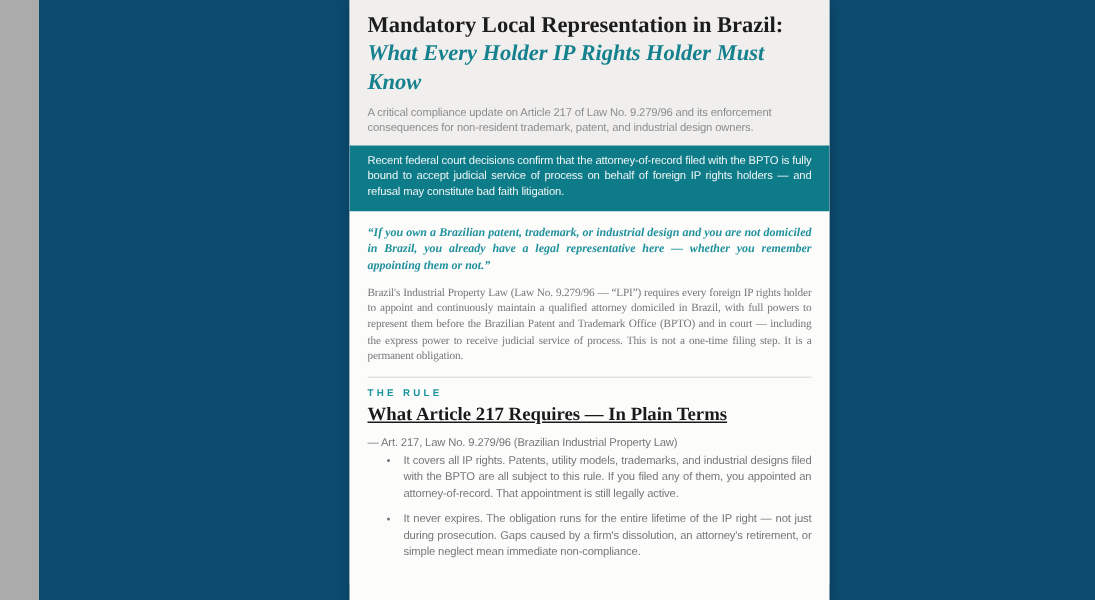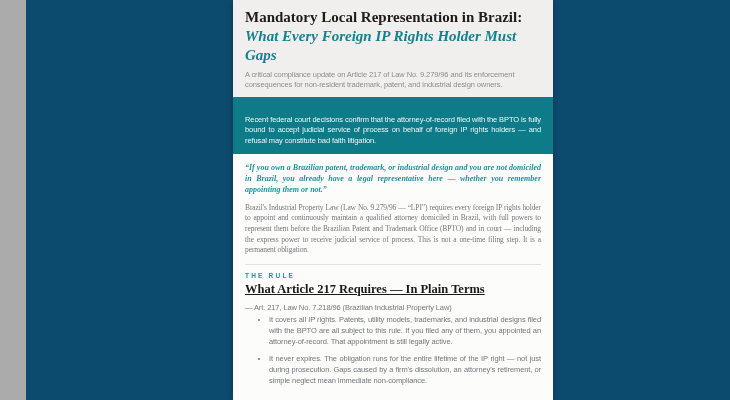--- a/index.html
+++ b/index.html
@@ -54,21 +54,21 @@
     margin: 6px 0 0;
     font-size: 7.5px;
     line-height: 1.38;
     letter-spacing: -0.1px;
     color: #8b8e8f;
   }
   
   .banner {
     background: #0d7c88;
     color: #eef5f6;
-    padding: 18px 12px 7px;
+    padding: 5px 12px 7px;
     font-size: 7.5px;
     line-height: 1.42;
     letter-spacing: -0.1px;
     text-align: justify;
   }
   
   .content {
     padding: 8px 12px 10px;
     background: #fcfcfb;
   }
@@ -148,39 +148,39 @@
   }
 </style>
 </head>
 <body>
 
 <div class="canvas">
   <div class="sheet">
 
     <div class="header">
       <h1 class="title">Mandatory Local Representation in Brazil:</h1>
-      <h2 class="subtitle">What Every Foreign IP Rights Holder Must Gaps</h2>
+      <h2 class="subtitle">What Every Holder IP Rights Holder Must Know</h2>
       <p class="intro">A critical compliance update on Article 217 of Law No. 9.279/96 and its enforcement consequences for non-resident trademark, patent, and industrial design owners.</p>
     </div>
 
     <div class="banner">Recent federal court decisions confirm that the attorney-of-record filed with the BPTO is fully bound to accept judicial service of process on behalf of foreign IP rights holders — and refusal may constitute bad faith litigation.</div>
 
     <div class="content">
       <blockquote class="pullquote">“If you own a Brazilian patent, trademark, or industrial design and you are not domiciled in Brazil, you already have a legal representative here — whether you remember appointing them or not.”</blockquote>
 
       <p class="para">Brazil's Industrial Property Law (Law No. 9.279/96 — “LPI”) requires every foreign IP rights holder to appoint and continuously maintain a qualified attorney domiciled in Brazil, with full powers to represent them before the Brazilian Patent and Trademark Office (BPTO) and in court — including the express power to receive judicial service of process. This is not a one-time filing step. It is a permanent obligation.</p>
 
       <hr class="divider">
 
       <p class="kicker">THE RULE</p>
 
       <h3 class="section-heading">What Article 217 Requires — In Plain Terms</h3>
 
 
-      <p class="attribution">— Art. 217, Law No. 7.218/96 (Brazilian Industrial Property Law)</p>
+      <p class="attribution">— Art. 217, Law No. 9.279/96 (Brazilian Industrial Property Law)</p>
 
 
       <ul class="points">
         <li>It covers all IP rights. Patents, utility models, trademarks, and industrial designs filed with the BPTO are all subject to this rule. If you filed any of them, you appointed an attorney-of-record. That appointment is still legally active.</li>
         <li>It never expires. The obligation runs for the entire lifetime of the IP right — not just during prosecution. Gaps caused by a firm's dissolution, an attorney's retirement, or simple neglect mean immediate non-compliance.</li>
       </ul>
     </div>
 
   </div>
 </div>

